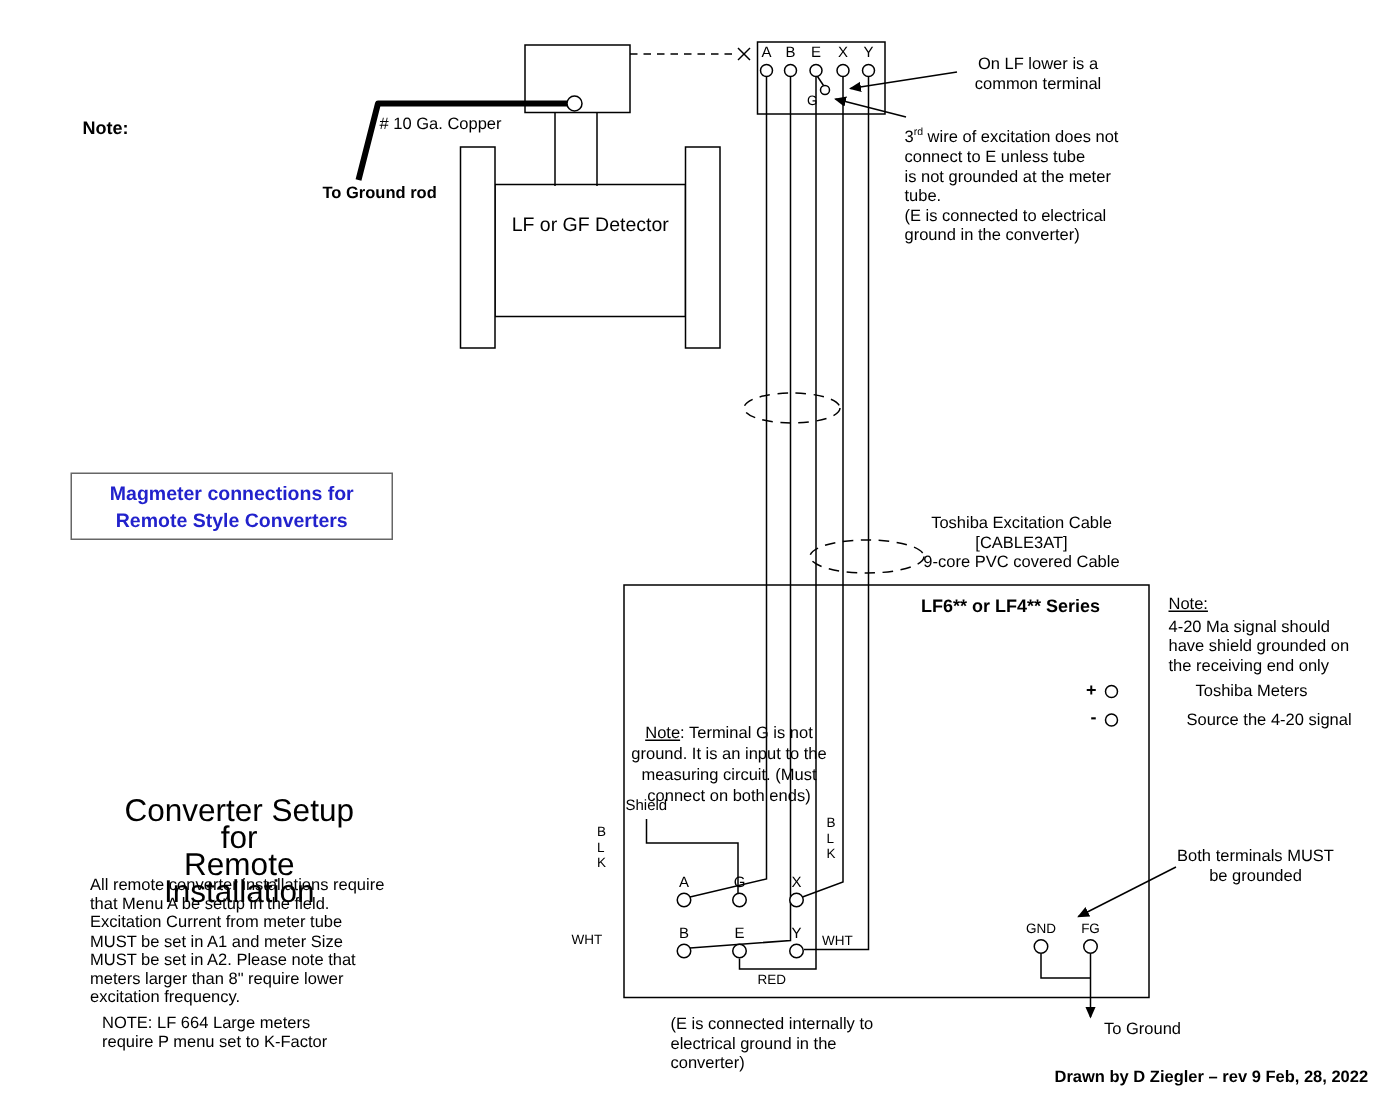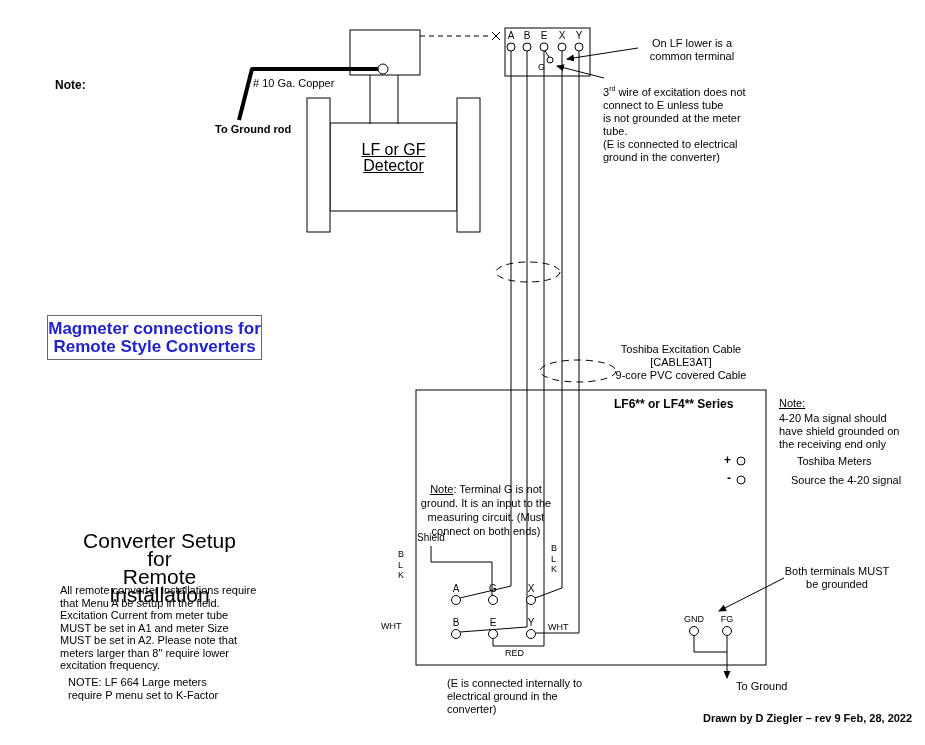--- a/index.html
+++ b/index.html
@@ -9,22 +9,22 @@
   #canvas > svg { position:absolute; left:0; top:0; }
   .t { position:absolute; font-size:11px; line-height:13px; white-space:pre-line; color:#000; }
   .ml { white-space:pre-line; }
   .c { text-align:center; }
   .b { font-weight:bold; }
   .u { text-decoration:underline; }
   .blue { color:var(--accent,#2222CC); }
   .s9  { font-size:9px;  line-height:10.5px; }
   .s10 { font-size:10px; line-height:12px; }
   .s12 { font-size:12px; line-height:15px; }
-  .s13 { font-size:17px; line-height:18px; }
-  .s14 { font-size:16px; line-height:16px;text-decoration:underline; }
+  .s13 { font-size:13px; line-height:18px; }
+  .s14 { font-size:13px; line-height:16px; }
   .s15 { font-size:21px; line-height:18px; }
   sup { font-size:7px; vertical-align:super; }
   .title-box { position:absolute; border:1px solid #666; background:#fff; }
   .title-box .inner { padding-top:4px; }
 </style>
 </head>
 <body>
 
 <div id="canvas">
 

